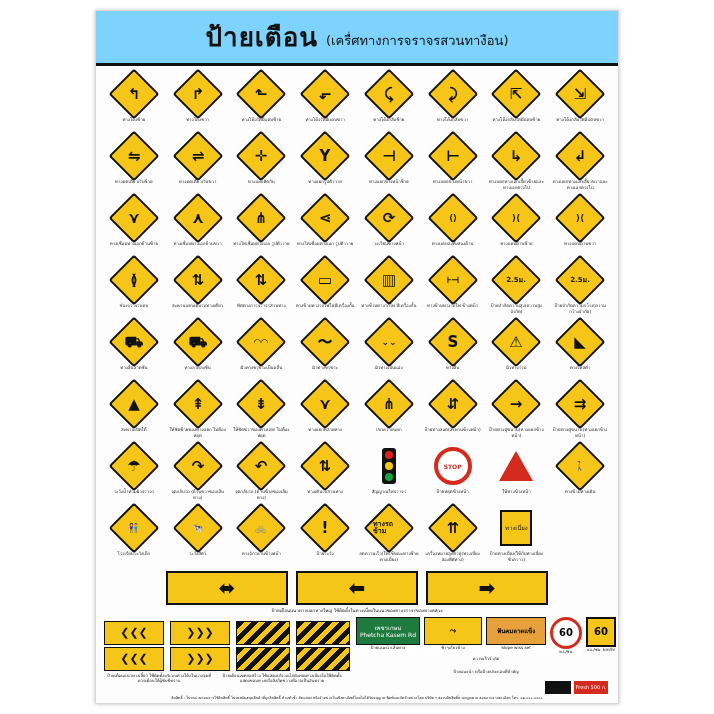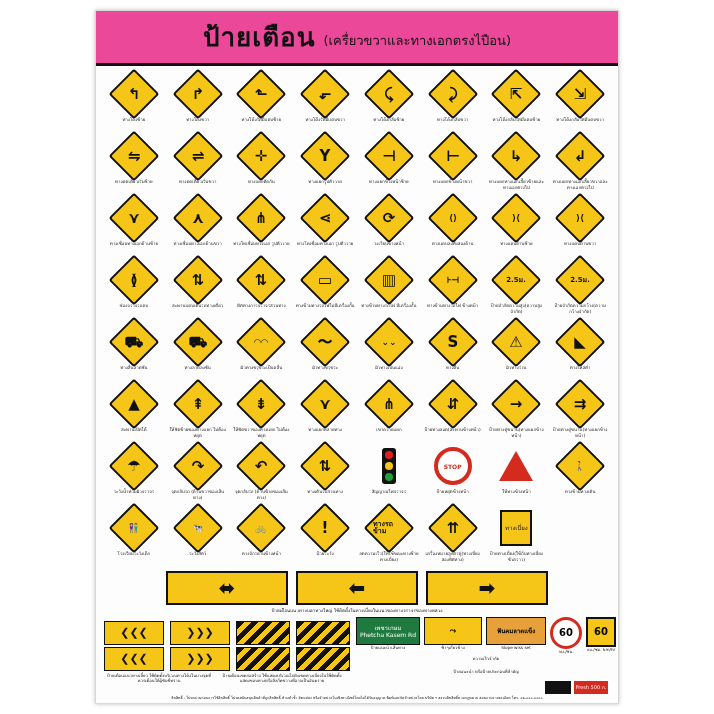--- a/index.html
+++ b/index.html
@@ -22,21 +22,21 @@
     background:#fdfdfd;
     border:1px solid #d8d8d8;
     box-shadow:0 0 4px rgba(0,0,0,.25);
     box-sizing:border-box;
     overflow:hidden;
   }
   
   .header{
     position:relative;
     height:52px;
-    background:#ec4899;
+    background:#7dd3fc;
     border-bottom:3px solid #111;
     display:flex;align-items:center;justify-content:center;
     gap:8px;
   }
   .header .title{
     font-size:26px;font-weight:bold;color:#111;
     letter-spacing:1px;
     line-height:1;
   }
   .header .subtitle{
@@ -177,21 +177,21 @@
   .tiny-label{font-size:4.2px;text-align:center;line-height:1.25;color:#111;}
 </style>
 </head>
 <body>
 
 <div id="poster">
   <div class="sheet">
 
     <div class="header">
       <div class="title">ป้ายเตือน</div>
-      <div class="subtitle">(เครื่ยวขวาและทางเอกตรงไปือน)</div>
+      <div class="subtitle">(เครื่ศทางการจราจรสวนทางือน)</div>
     </div>
 
     <div class="grid">
 
     <div class="cell">
           <div class="sign">
             <div class="diamond">
               <div class="glyph">↰</div>
             </div>
           </div>

